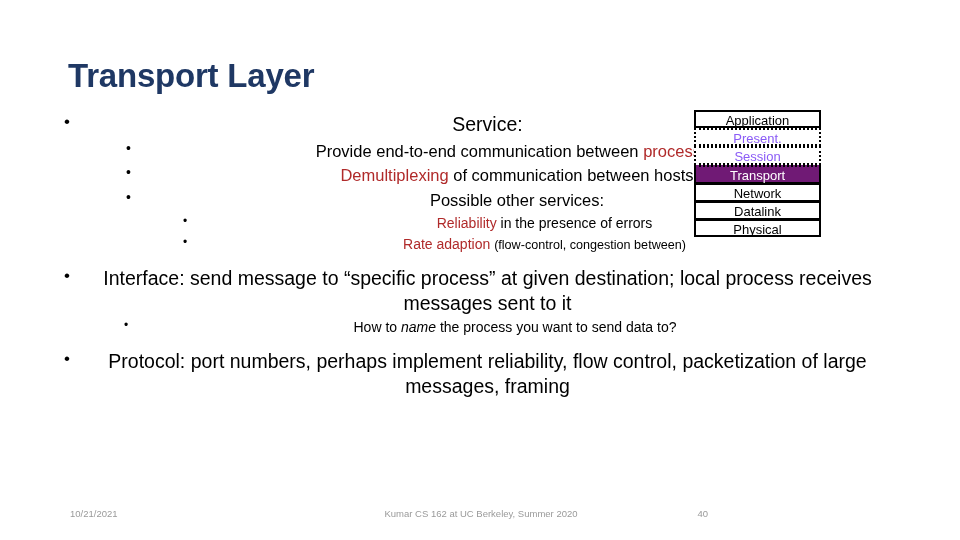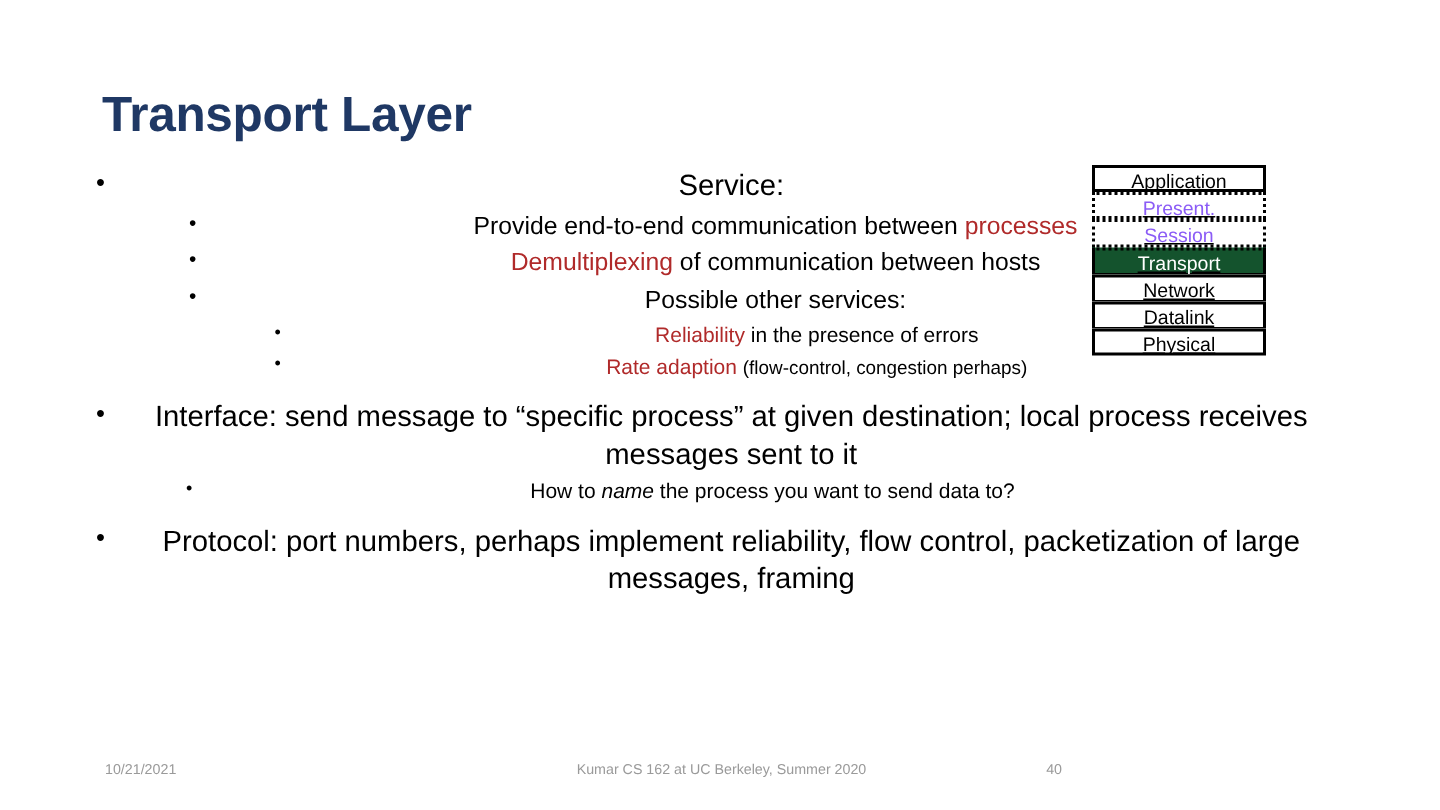--- a/index.html
+++ b/index.html
@@ -120,24 +120,23 @@
     font-size: 12.6px;
   }
 
   .gap-before {
     margin-top: 11px;
   }
 
   
   .osi-stack {
     position: absolute;
-    left: 728px;
+    left: 694px;
     top: 110px;
-    width: 116px;
-    text-decoration: underline;
+    width: 127px;
   }
   .osi-row {
     height: 18.2px;
     line-height: 18.2px;
     text-align: center;
     font-size: 13px;
     font-family: "Liberation Sans", sans-serif;
     box-sizing: border-box;
     background: #ffffff;
     color: #000000;
@@ -149,21 +148,21 @@
   .osi-solid.first {
     border-bottom-width: 2px;
   }
   .osi-dotted {
     border: 2px dotted #000000;
     border-top-width: 2px;
     border-bottom-width: 2px;
     color: #8b5cf6;
   }
   .osi-transport {
-    background: #14532d;
+    background: #701a75;
     color: #ffffff;
     border-left: 2px solid #000000;
     border-right: 2px solid #000000;
     border-top: 2px dotted #000000;
     border-bottom: 1px solid #000000;
   }
   .osi-bottom {
     border-bottom-width: 2px;
   }
 
@@ -206,21 +205,21 @@
     <ul class="lvl1">
 
       <li>
         <span>Service:</span>
         <ul class="lvl2">
           <li><span>Provide end-to-end communication between </span><span class="red">processes</span><span></span></li>
           <li><span></span><span class="red">Demultiplexing</span><span> of communication between hosts</span></li>
           <li><span>Possible other services:</span>
             <ul class="lvl3">
               <li><span class="red">Reliability</span><span> in the presence of errors</span></li>
-              <li><span class="red">Rate adaption</span><span> </span><span class="small-paren">(flow-control, congestion perhaps)</span></li>
+              <li><span class="red">Rate adaption</span><span> </span><span class="small-paren">(flow-control, congestion between)</span></li>
             </ul>
           </li>
         </ul>
       </li>
 
       <li class="gap-before">
         <span>Interface: send message to “specific process” at given destination; local process receives messages sent to it</span>
         <ul class="lvl3">
           <li><span>How to </span><span class="ital">name</span><span> the process you want to send data to?</span></li>
         </ul>

